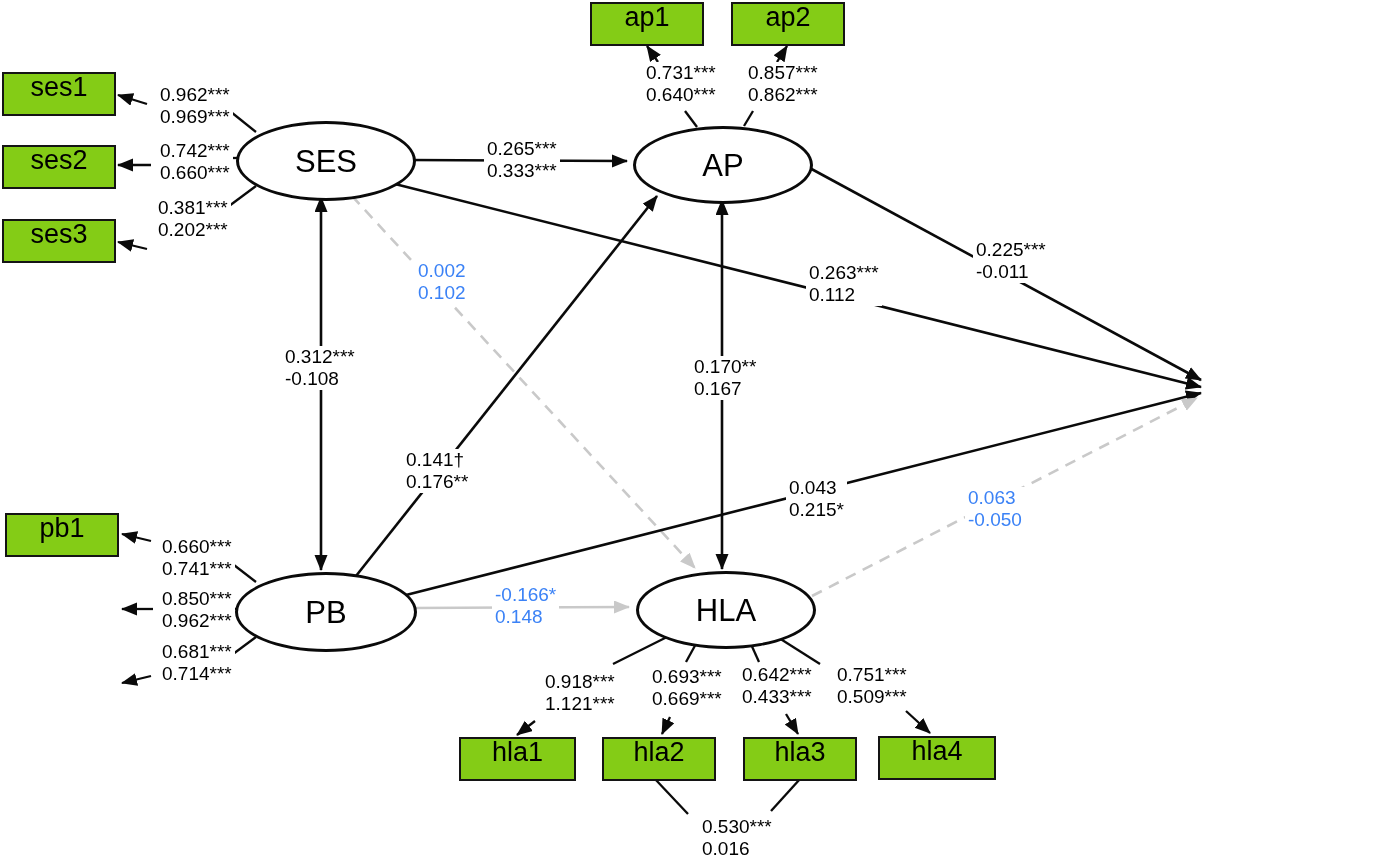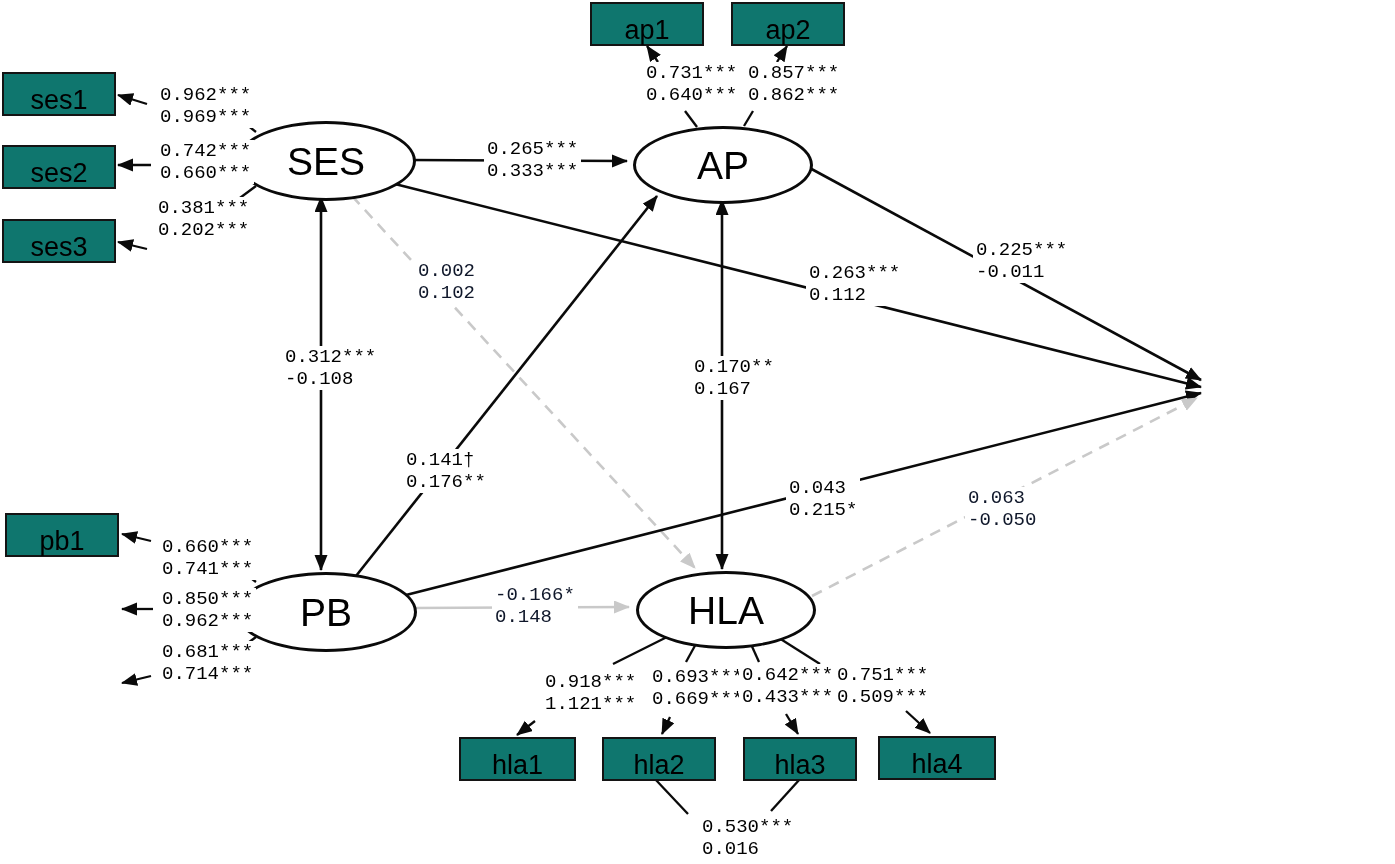--- a/index.html
+++ b/index.html
@@ -7,34 +7,34 @@
     position:relative;width:1395px;height:864px;background:#ffffff;overflow:hidden;
     font-family:"Liberation Sans", sans-serif;color:#000;
   }
   #wires{position:absolute;left:0;top:0;z-index:1;}
   #wires line{fill:none;}
   .s  {stroke:#0a0a0a;stroke-width:2.6;}
   .t  {stroke:#0a0a0a;stroke-width:2.3;}
   .gs {stroke:#c9c9c9;stroke-width:2.6;}
   .gd {stroke:#c9c9c9;stroke-width:2.6;stroke-dasharray:11 8;}
   .obox{
-    position:absolute;z-index:2;width:110px;height:40px;background:#0f766e;
-    border:2.5px solid #141414;display:flex;align-items:flex-end;justify-content:center;
+    position:absolute;z-index:2;width:110px;height:40px;background:#84cc16;
+    border:2.5px solid #141414;display:flex;align-items:flex-start;justify-content:center;
     font-size:27px;line-height:1;
   }
   .lat{
     position:absolute;z-index:2;background:#fff;border:3px solid #0a0a0a;border-radius:50%;
-    display:flex;align-items:center;justify-content:center;font-size:39px;line-height:1;
+    display:flex;align-items:center;justify-content:center;font-size:31px;line-height:1;
   }
   .lbl{
     position:absolute;z-index:3;background:#fff;padding:0 3px;
     font-size:19px;line-height:22px;white-space:nowrap;text-align:left;
   }
-  .lbl span{display:block;font-family:Liberation Mono, monospace;}
-  .lbl.gray{color:#0f172a;}
+  .lbl span{display:block;}
+  .lbl.gray{color:#3b82f6;}
   .voc{width:177px;height:50px;font-size:29px;}
 </style>
 </head>
 <body>
 
 <div id="canvas">
 
   <svg id="wires" width="1395" height="864" viewBox="0 0 1395 864">
     <defs>
       <marker id="arrB" markerUnits="userSpaceOnUse" markerWidth="18" markerHeight="14" refX="15" refY="6.5" orient="auto-start-reverse">

